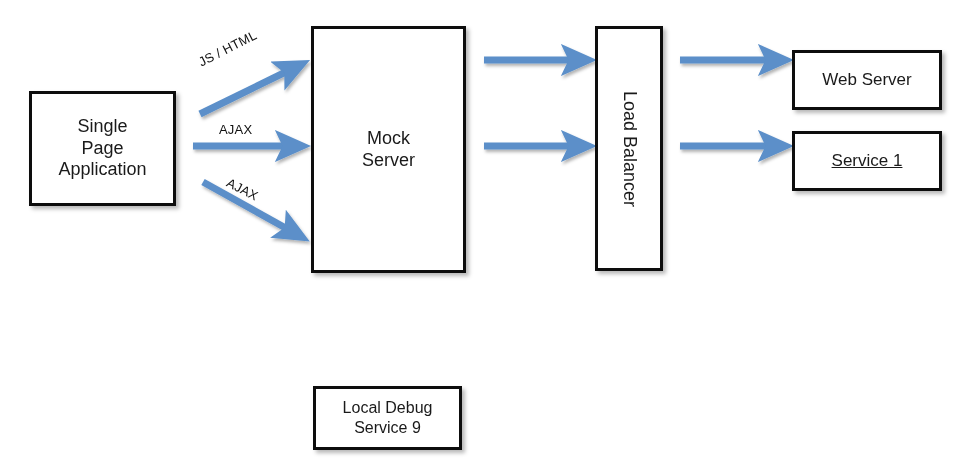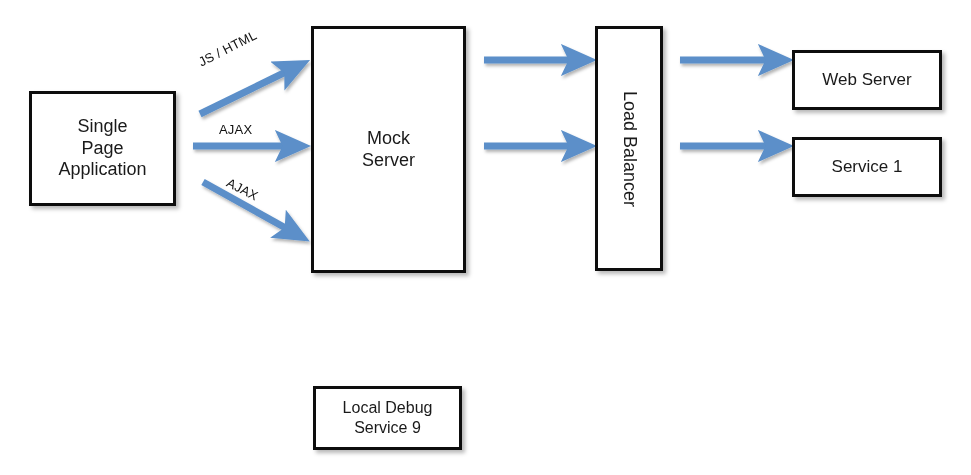--- a/index.html
+++ b/index.html
@@ -33,21 +33,21 @@
   }
   .node .node-label {
     display: block;
     white-space: pre-line;
   }
   
   #node-spa        { left: 29px;  top: 91px;  width: 147px; height: 115px; font-size: 18px; }
   #node-mock       { left: 311px; top: 26px;  width: 155px; height: 247px; font-size: 18px; }
   #node-lb         { left: 595px; top: 26px;  width: 68px;  height: 245px; font-size: 18px; }
   #node-web        { left: 792px; top: 26px;  width: 150px; height: 60px;  font-size: 17px; margin-top: 24px; }
-  #node-svc1       { left: 792px; top: 137px; width: 150px; height: 60px;  font-size: 17px; }
+  #node-svc1       { left: 792px; top: 131px; width: 150px; height: 60px;  font-size: 17px; text-decoration: underline; }
   #node-localdebug { left: 313px; top: 386px; width: 149px; height: 64px;  font-size: 16px; }
 
   
   #node-lb .node-label {
     transform: rotate(90deg);
     white-space: nowrap;
   }
 
   
   #arrow-layer {

